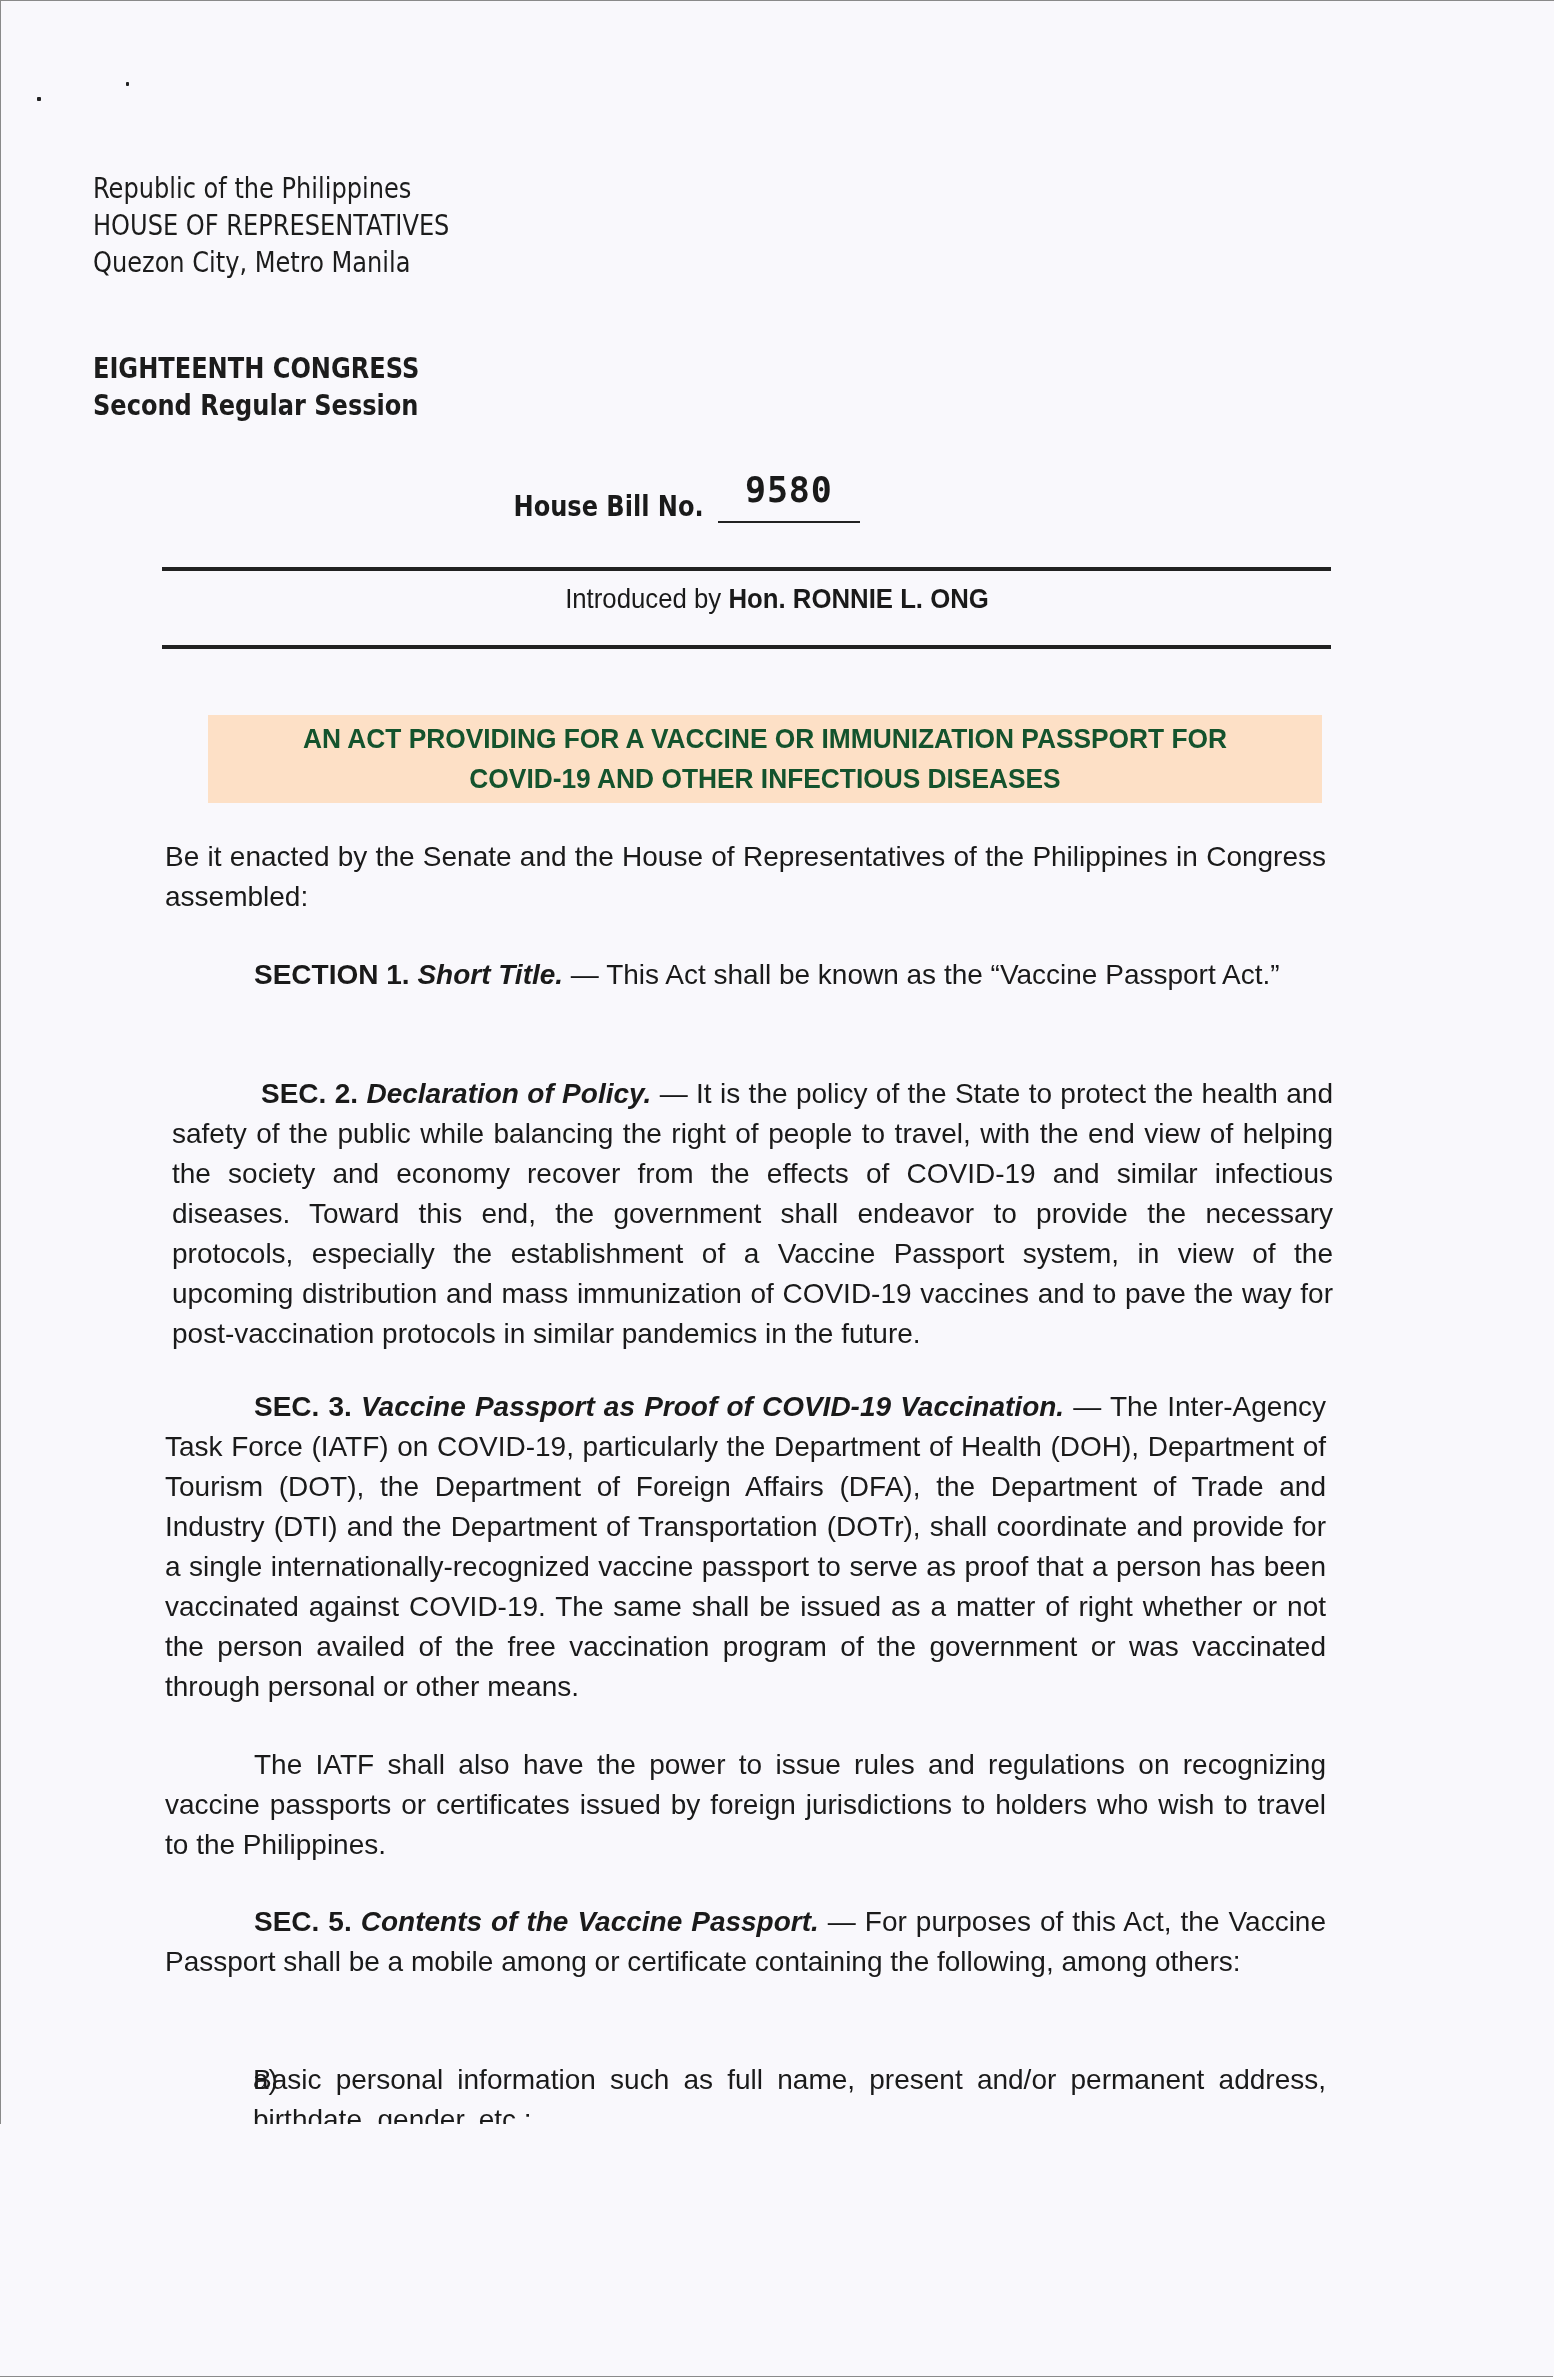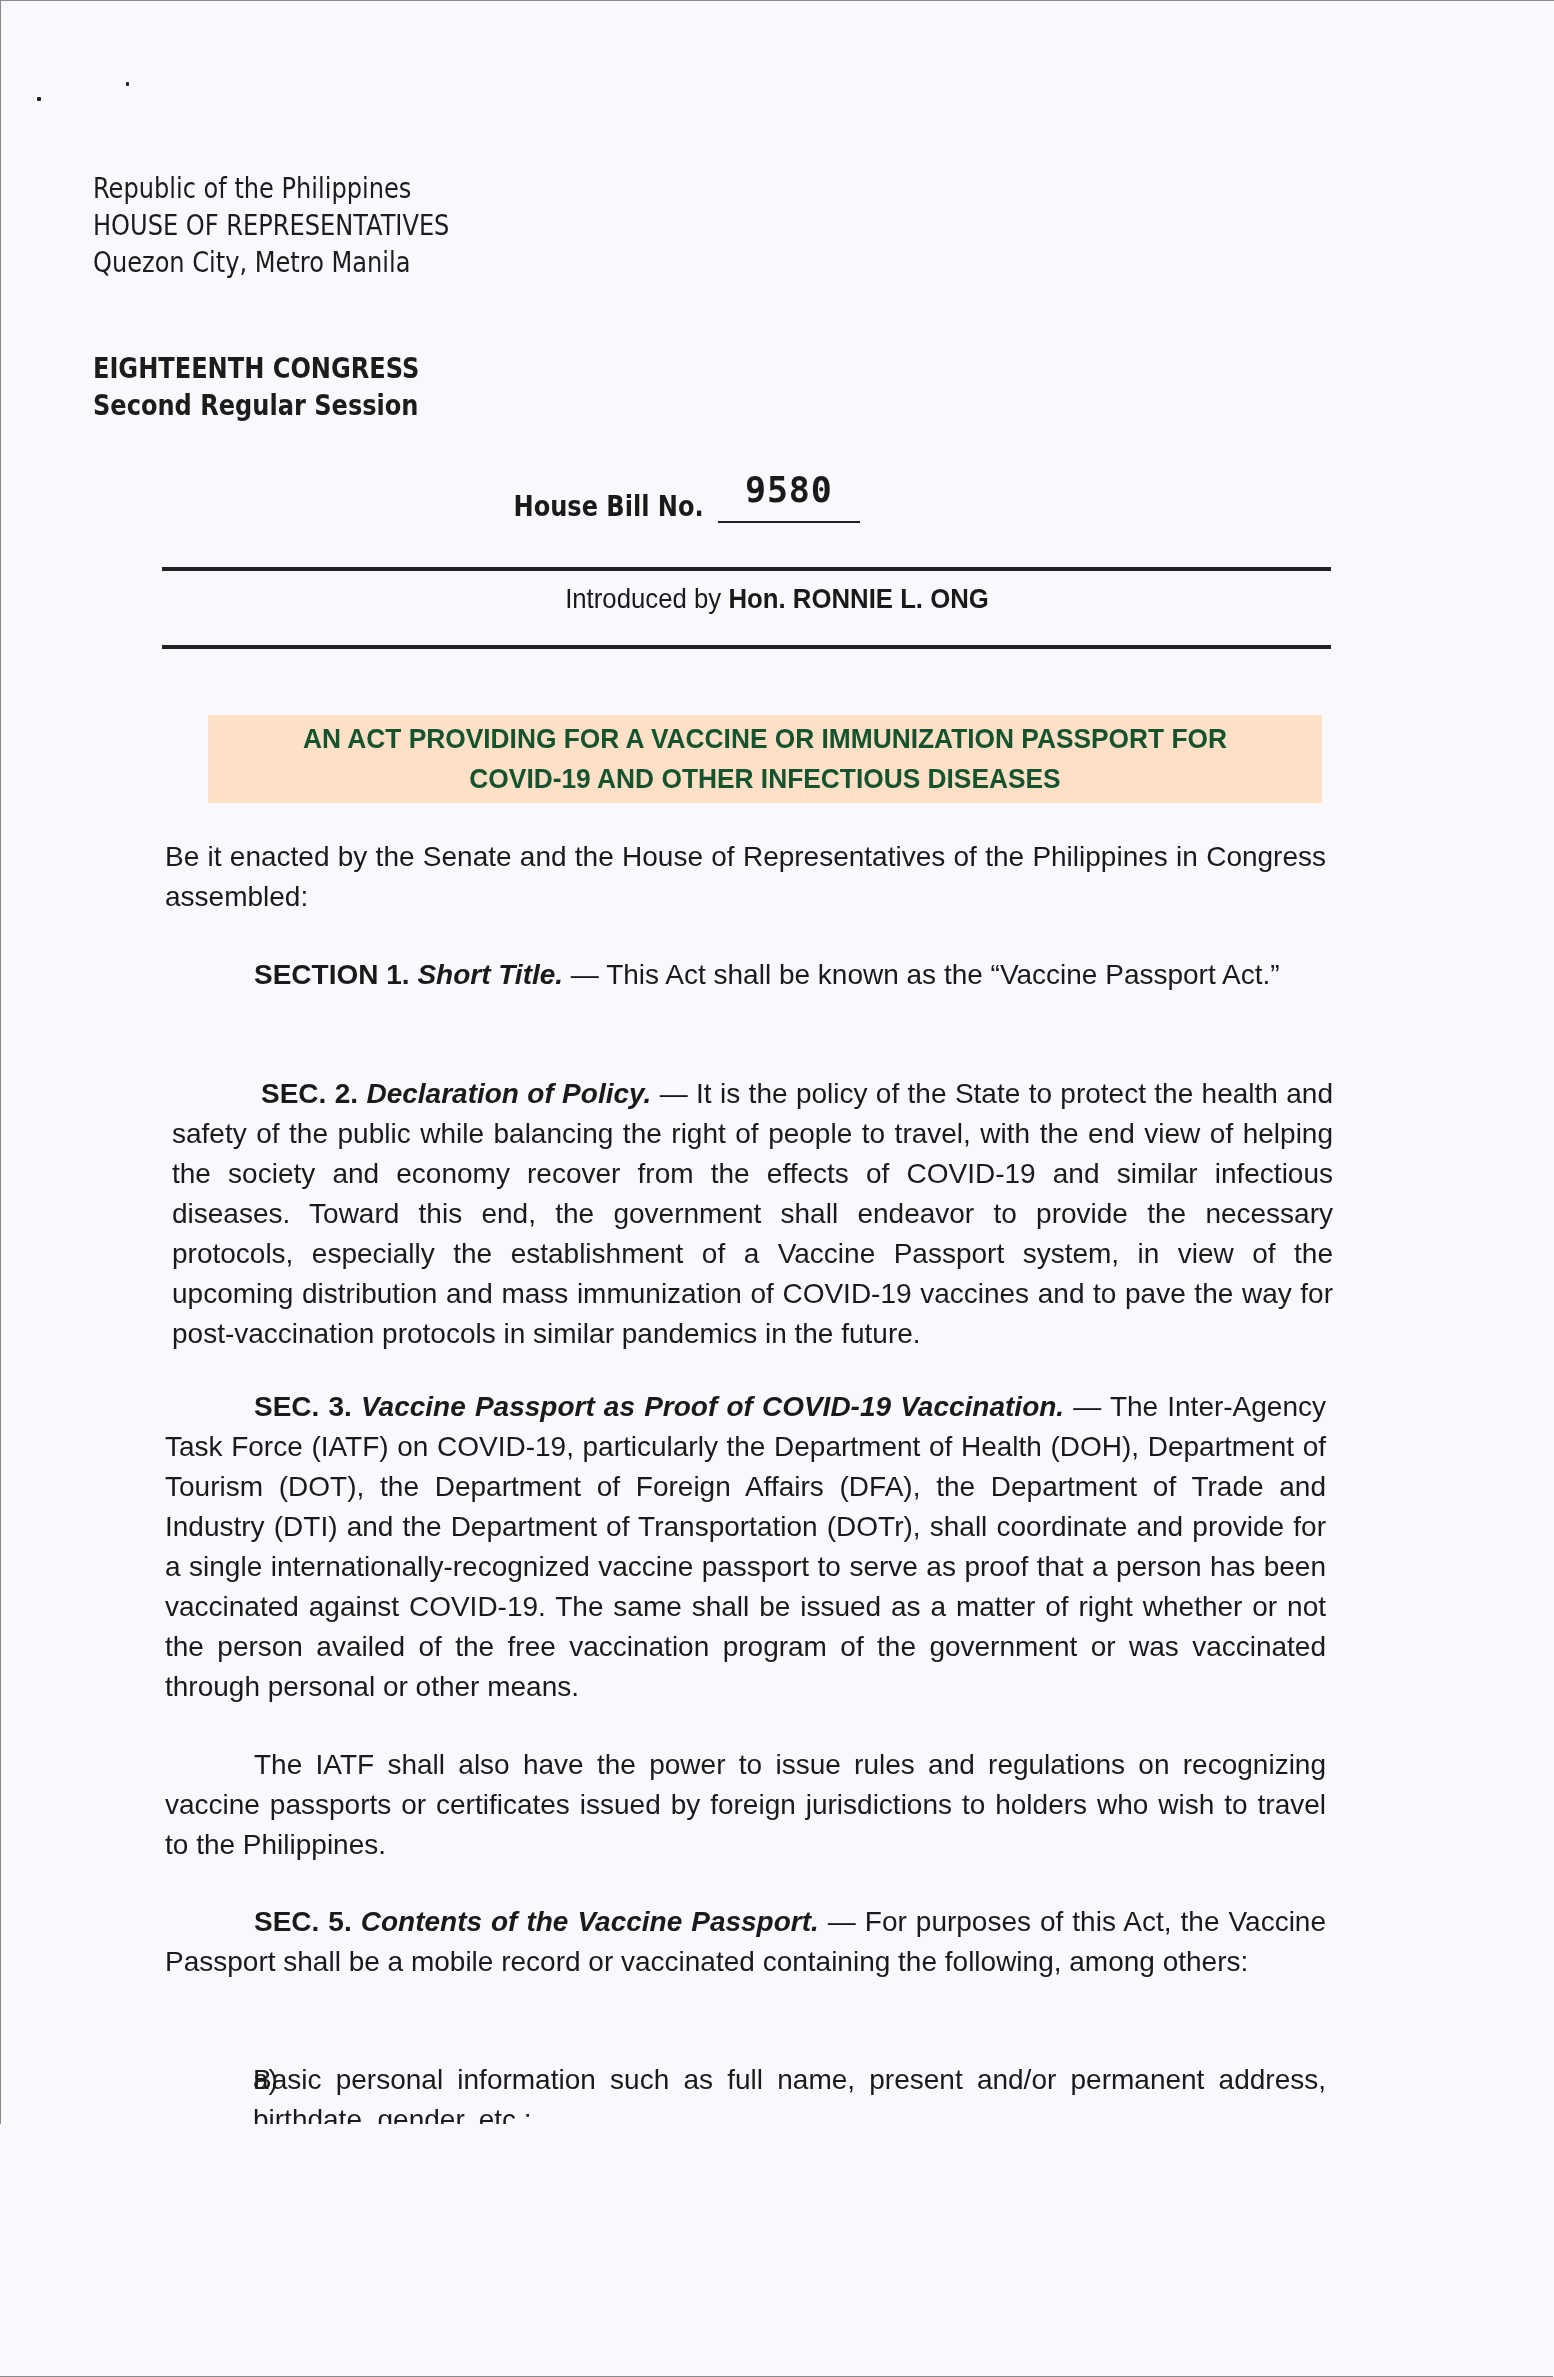--- a/index.html
+++ b/index.html
@@ -92,21 +92,21 @@
 
 <div class="body-text" style="top:1387px;">
   <span class="ind"></span><span class="b">SEC. 3.</span> <span class="bi">Vaccine Passport as Proof of COVID-19 Vaccination.</span><span> — </span><span>The Inter-Agency Task Force (IATF) on COVID-19, particularly the Department of Health (DOH), Department of Tourism (DOT), the Department of Foreign Affairs (DFA), the Department of Trade and Industry (DTI) and the Department of Transportation (DOTr), shall coordinate and provide for a single internationally-recognized vaccine passport to serve as proof that a person has been vaccinated against COVID-19. The same shall be issued as a matter of right whether or not the person availed of the free vaccination program of the government or was vaccinated through personal or other means.</span>
 </div>
 
 <div class="body-text" style="top:1745px;">
   <span class="ind"></span><span>The IATF shall also have the power to issue rules and regulations on recognizing vaccine passports or certificates issued by foreign jurisdictions to holders who wish to travel to the Philippines.</span>
 </div>
 
 <div class="body-text" style="top:1902px;">
-  <span class="ind"></span><span class="b">SEC. 5.</span> <span class="bi">Contents of the Vaccine Passport.</span><span> — </span><span>For purposes of this Act, the Vaccine Passport shall be a mobile record or vaccinated containing the following, among others:</span>
+  <span class="ind"></span><span class="b">SEC. 5.</span> <span class="bi">Contents of the Vaccine Passport.</span><span> — </span><span>For purposes of this Act, the Vaccine Passport shall be a mobile among or certificate containing the following, among others:</span>
 </div>
 
 <div class="list-item" style="top:2060px;">
   <span class="marker">a)</span>
   <span class="txt">Basic personal information such as full name, present and/or permanent address, birthdate, gender, etc.;</span>
 </div>
 
 <div class="clip"></div>
 <div class="frame" style="border-top:none;border-left:none;border-right:none;"></div>
 

